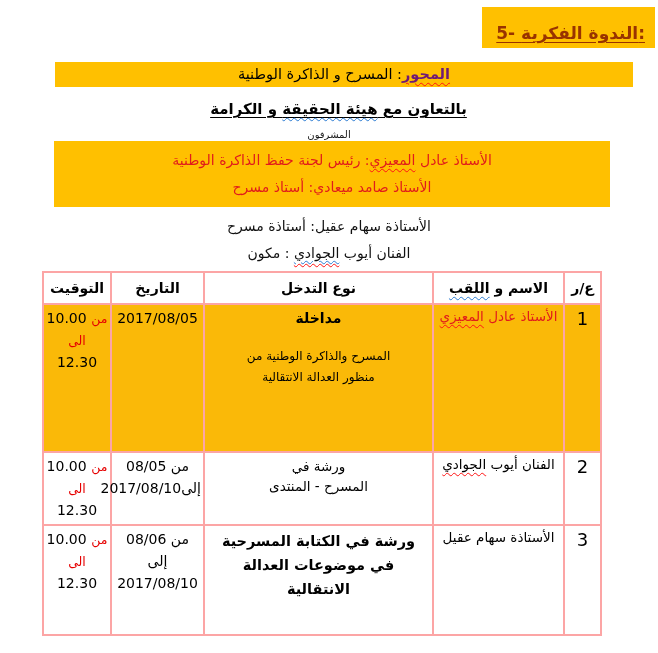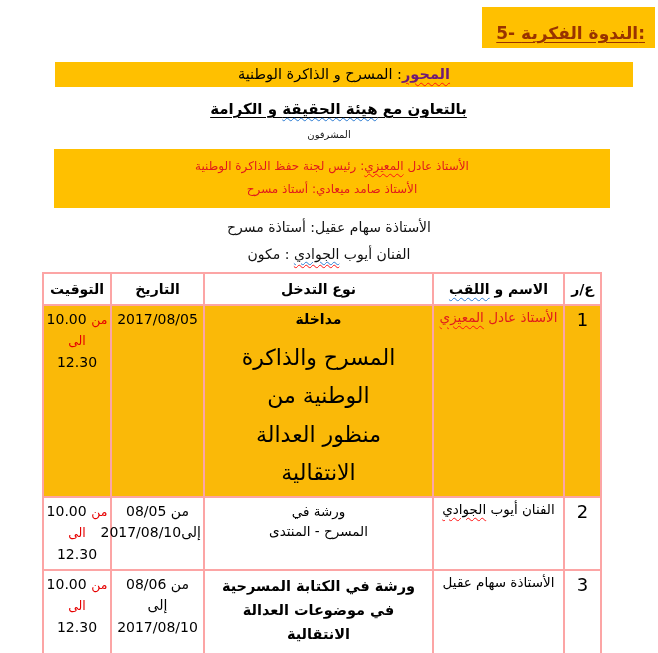--- a/index.html
+++ b/index.html
@@ -18,22 +18,22 @@
   .mehwar-label{color:#701a75;font-weight:bold;}
   .mehwar-rest{color:#000000;}
 
   
   .coop{margin-top:13px;text-align:center;font-weight:bold;font-size:15px;color:#000;
         text-decoration:underline;text-underline-offset:3px;padding-left:19px;}
 
   .mosh{margin-top:11px;text-align:center;font-size:10px;color:#1a1a1a;}
 
   
-  .supblock{margin:9px 48px 0 54px;background:#FFC000;text-align:center;
-            padding:6px 0 7px;color:#E11B1B;font-size:12px;}
+  .supblock{margin:1px 48px 0 54px;background:#FFC000;text-align:center;
+            padding:6px 0 7px;color:#E11B1B;font-size:14px;}
   .supline{line-height:1.9;}
 
   .plain-line{margin-top:11px;text-align:center;font-size:14px;color:#111;}
 
   
   .sq-red{text-decoration:underline wavy #FF1414;text-decoration-thickness:1px;text-underline-offset:3px;}
   .sq-blue{text-decoration:underline wavy #2B7CD3;text-decoration-thickness:1px;text-underline-offset:3px;}
   .sq-red2{text-decoration:underline wavy #FF1414;text-decoration-thickness:1px;text-underline-offset:5px;}
   .sq-blue2{text-decoration:underline wavy #2B7CD3;text-decoration-thickness:1px;text-underline-offset:2px;}
 
@@ -44,21 +44,21 @@
               text-align:center;padding:3px 2px;font-weight:normal;color:#000;}
   tr.hdr th{height:24px;font-size:14px;font-weight:bold;vertical-align:middle;}
   tr.r1{height:148px;}
   tr.r1 td{background:#FAB908;}
   tr.r2{height:62px;}
   tr.r3{height:110px;}
   td.num{font-size:18px;padding-top:4px;}
   td.name{font-size:13.5px;padding-top:5px;margin-left:8px;}
   td.name.red{color:#E11B1B;}
   .type-title{font-weight:bold;font-size:14px;margin-top:2px;}
-  .type-big{font-size:22px;line-height:1.75;max-width:165px;margin:12px auto 0;}
+  .type-big{font-size:12px;line-height:1.75;max-width:165px;margin:20px auto 0;}
   .type-line2{font-size:13.5px;margin-top:4px;}
   .type-plain{font-size:13.5px;margin-top:2px;}
   .type-bold3{font-weight:bold;font-size:14.5px;line-height:1.65;max-width:195px;margin:1px auto 0;}
   td.date{font-size:14px;padding-top:5px;line-height:1.55;}
   td.time{font-size:14px;padding-top:5px;line-height:1.55;}
   .lbl{color:#E60000;font-size:12.5px;}
 </style>
 </head>
 <body>
 

